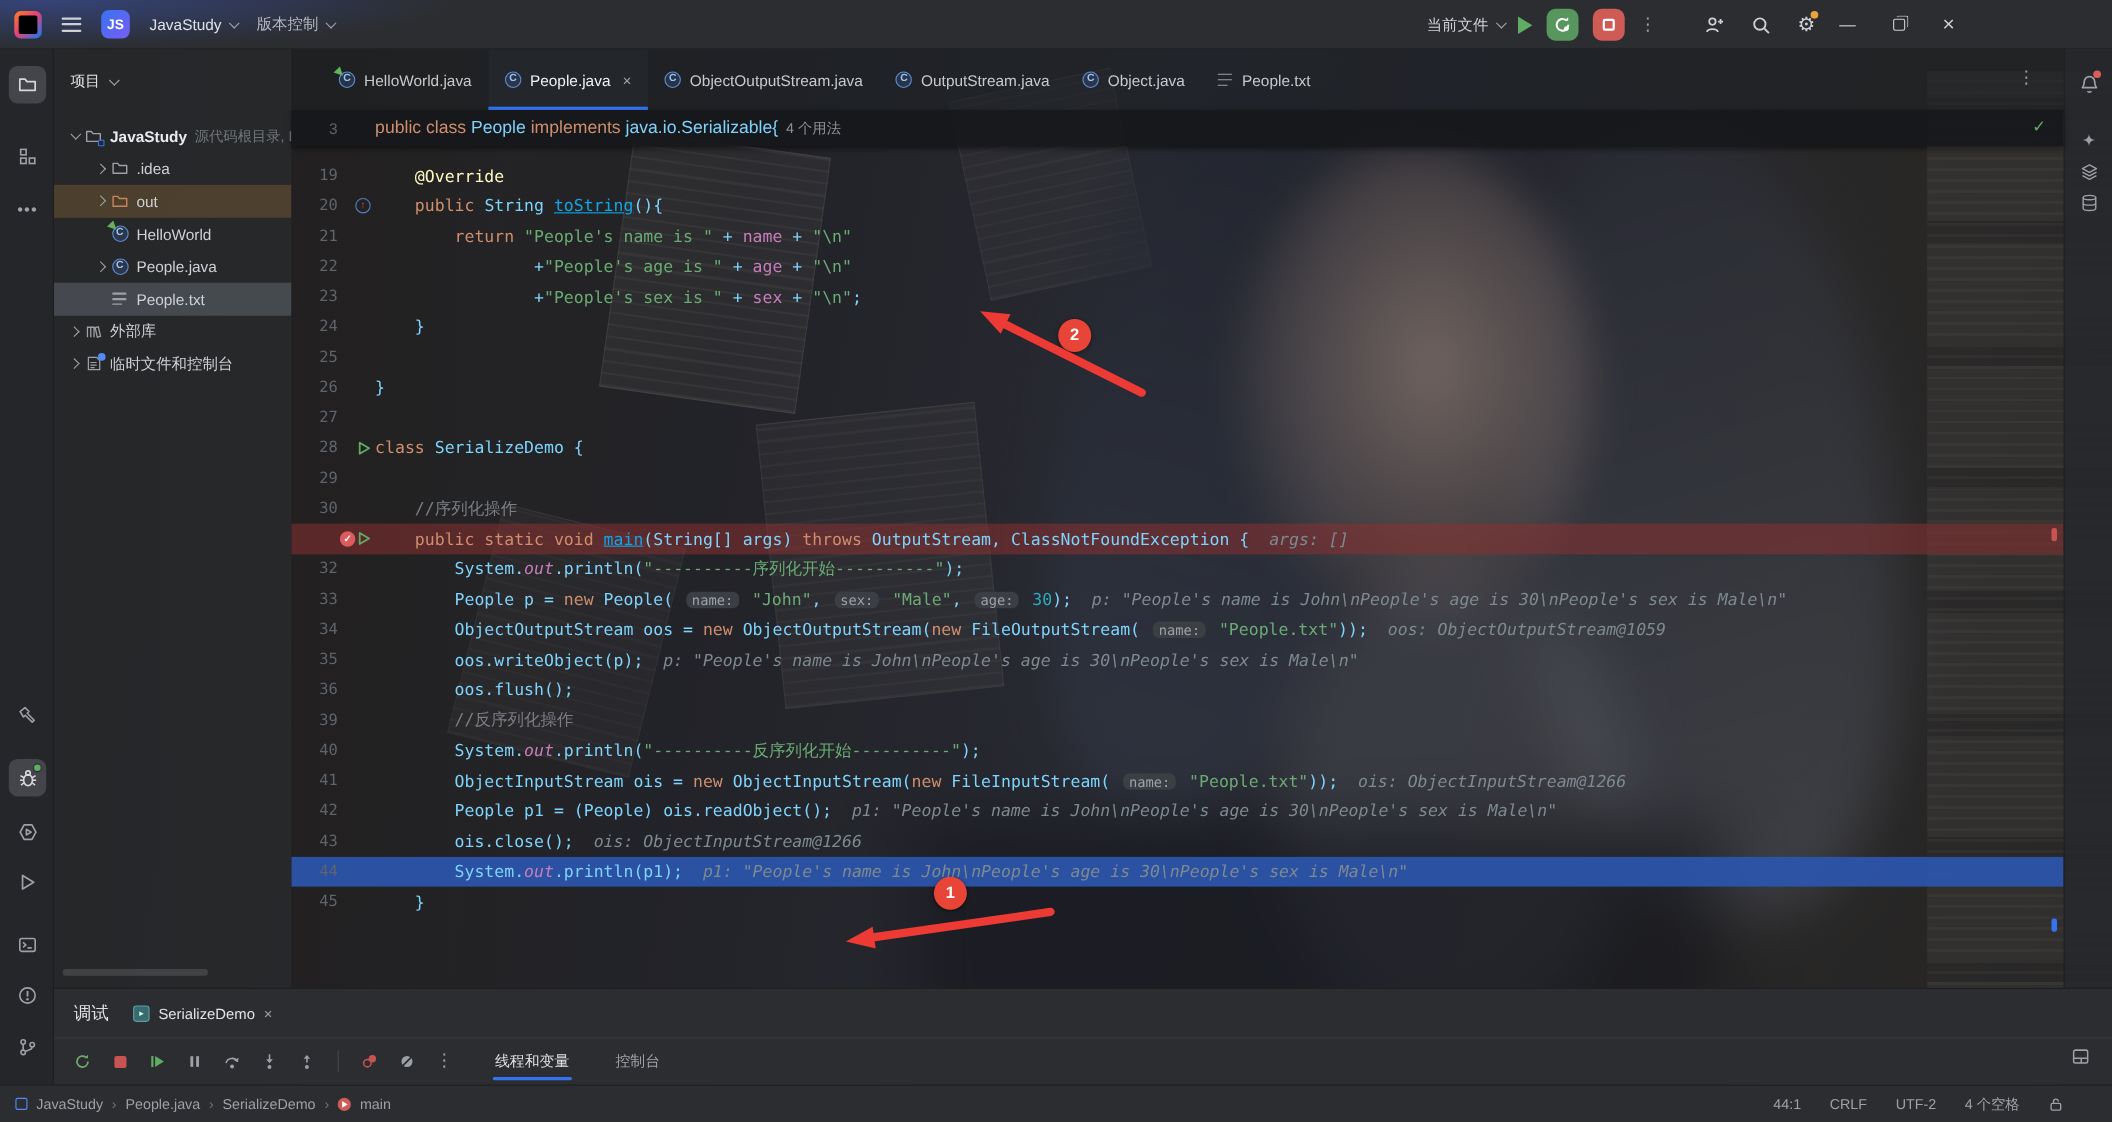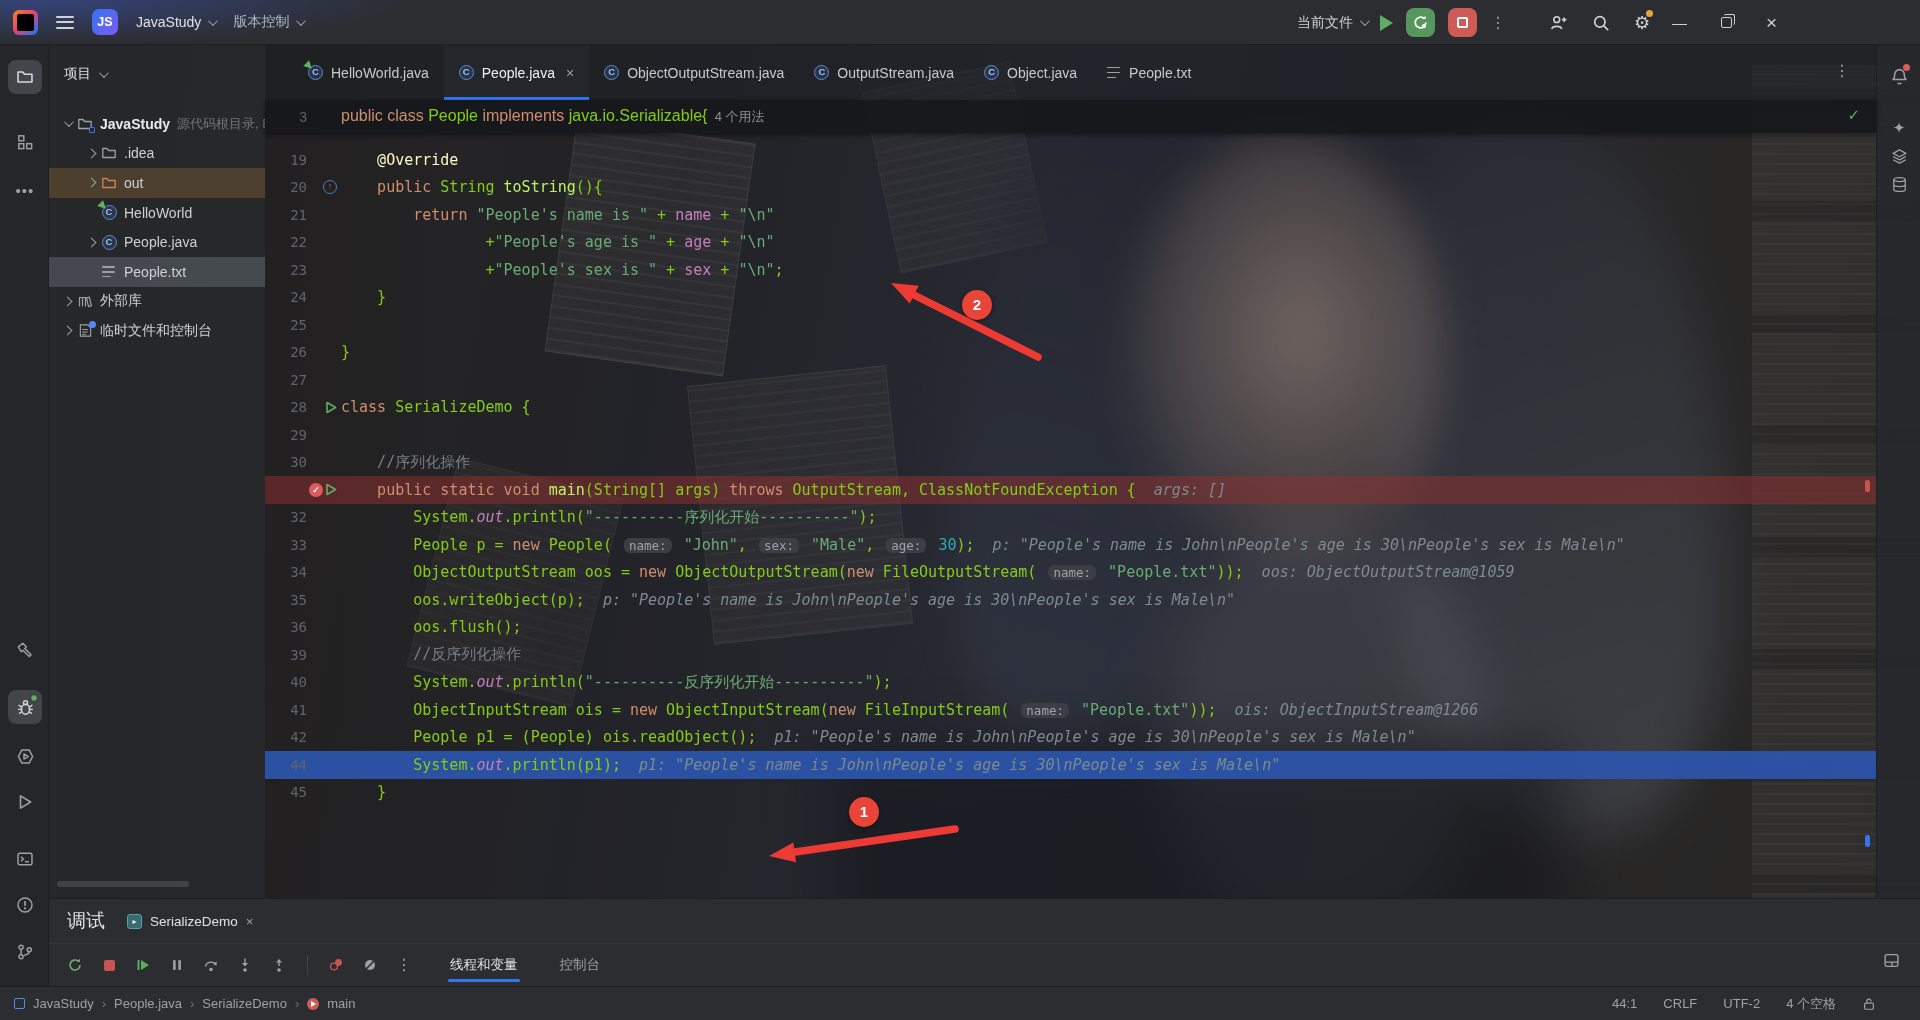--- a/index.html
+++ b/index.html
@@ -96,36 +96,36 @@
   .stickyline{position:absolute;left:0;top:55px;width:100%;height:33px;background:rgba(23,24,27,.93);
               box-shadow:0 2px 5px rgba(0,0,0,.45);display:flex;align-items:center;z-index:5;}
   .insp-check{position:absolute;right:16px;top:61px;color:#5fad65;font-size:15px;font-weight:700;z-index:6;}
   .code{position:absolute;left:0;top:88px;width:100%;padding-top:13px;font-family:"DejaVu Sans Mono","Liberation Mono",monospace;font-size:15px;}
   .cline{display:flex;align-items:center;height:27.5px;white-space:pre;}
   .cline.bg-bp{background:rgba(141,47,47,.52);}
   .cline.bg-exec{background:rgba(44,85,172,.93);}
   .gnum{width:42px;text-align:right;color:#5f646c;font-size:14px;flex:none;}
   .gicon{width:34px;display:flex;align-items:center;justify-content:flex-end;gap:2px;padding-right:4px;flex:none;}
   .ctext{flex:1;overflow:hidden;}
-  .tk-kw{color:#cf8e6d;} .tk-def{color:#84cc16;} .tk-str{color:#6aab73;} .tk-num{color:#2aacb8;}
-  .tk-fld{color:#c77dbb;} .tk-fldi{color:#c77dbb;font-style:italic;} .tk-mth{color:#bef264;}
+  .tk-kw{color:#cf8e6d;} .tk-def{color:#7dd3fc;} .tk-str{color:#6aab73;} .tk-num{color:#2aacb8;}
+  .tk-fld{color:#c77dbb;} .tk-fldi{color:#c77dbb;font-style:italic;} .tk-mth{color:#0ea5e9;text-decoration:underline;}
   .tk-ann{color:#fef9c3;} .tk-cmt{color:#7a7e85;} .tk-dbg{color:#7d8a90;font-style:italic;}
   .tk-usg{color:#8c9199;font-size:13px;}
   .tk-hint{background:#3b3e43;color:#9da2aa;border-radius:6px;padding:0 5px;font-size:12.5px;margin:0 3px;}
   .ic-bp{width:14px;height:14px;border-radius:50%;background:#db5c5c;color:#fff;font:700 9px/14px sans-serif;text-align:center;flex:none;}
   .ic-ovr{width:14px;height:14px;border-radius:50%;border:1.5px solid #4d7dbe;color:#c75450;font:700 9px/11px sans-serif;text-align:center;flex:none;}
   .mark{position:absolute;right:6px;width:5px;border-radius:2px;z-index:7;}
   
   .rstripe{position:absolute;left:1876px;top:45px;width:44px;height:941px;background:rgba(37,39,43,.93);border-left:1px solid #1e1f22;}
   .rs-ic{position:absolute;left:9px;width:26px;height:26px;display:flex;align-items:center;justify-content:center;cursor:pointer;}
   .bell-dot{position:absolute;right:2px;top:1px;width:7px;height:7px;border-radius:50%;background:#db5c5c;}
   
   .dpanel{position:absolute;left:49px;top:898px;width:1871px;height:88px;background:#2b2d30;border-top:1px solid #1e1f22;}
   .dhead{height:45px;display:flex;align-items:center;padding-left:18px;gap:14px;border-bottom:1px solid rgba(255,255,255,.05);}
-  .dtitle{font-size:19px;color:#dfe1e5;}
+  .dtitle{font-size:16px;color:#dfe1e5;}
   .dtab{display:flex;align-items:center;gap:8px;font-size:13.5px;color:#dfe1e5;padding:5px 8px;border-radius:5px;cursor:pointer;}
   .dtab .closex{color:#9da0a6;}
   .dses-ic{width:15px;height:15px;border-radius:3px;background:#3a6a6e;border:1px solid #57a0a6;color:#cfe;
            font-size:8px;display:flex;align-items:center;justify-content:center;}
   .dtools{height:42px;display:flex;align-items:center;padding-left:12px;gap:6px;}
   .dbtn{width:28px;height:28px;border-radius:6px;display:flex;align-items:center;justify-content:center;cursor:pointer;}
   .dsep{width:1px;height:20px;background:#43454a;margin:0 8px;}
   .dviewtab{font-size:13.5px;color:#dfe1e5;margin-left:16px;padding:6px 10px;position:relative;cursor:pointer;}
   .dviewtab.sel:after{content:"";position:absolute;left:8px;right:8px;bottom:-2px;height:3px;background:#3574f0;border-radius:2px;}
   .dviewtab.dim{color:#9da0a6;}
@@ -452,20 +452,21 @@
             </svg></span><span class="ctext"><span class="tk-kw">    public static void </span><span class="tk-mth">main</span><span class="tk-def">(String[] args) </span><span class="tk-kw">throws </span><span class="tk-def">OutputStream, ClassNotFoundException {</span><span class="tk-dbg">  args: []</span></span></div>
         <div class="cline"><span class="gnum">32</span><span class="gicon"></span><span class="ctext"><span class="tk-def">        System.</span><span class="tk-fldi">out</span><span class="tk-def">.println(</span><span class="tk-str">"----------序列化开始----------"</span><span class="tk-def">);</span></span></div>
         <div class="cline"><span class="gnum">33</span><span class="gicon"></span><span class="ctext"><span class="tk-def">        People p = </span><span class="tk-kw">new </span><span class="tk-def">People( </span><span class="tk-hint">name:</span><span class="tk-str"> "John"</span><span class="tk-def">, </span><span class="tk-hint">sex:</span><span class="tk-str"> "Male"</span><span class="tk-def">, </span><span class="tk-hint">age:</span><span class="tk-num"> 30</span><span class="tk-def">);</span><span class="tk-dbg">  p: "People's name is John\nPeople's age is 30\nPeople's sex is Male\n"</span></span></div>
         <div class="cline"><span class="gnum">34</span><span class="gicon"></span><span class="ctext"><span class="tk-def">        ObjectOutputStream oos = </span><span class="tk-kw">new </span><span class="tk-def">ObjectOutputStream(</span><span class="tk-kw">new </span><span class="tk-def">FileOutputStream( </span><span class="tk-hint">name:</span><span class="tk-str"> "People.txt"</span><span class="tk-def">));</span><span class="tk-dbg">  oos: ObjectOutputStream@1059</span></span></div>
         <div class="cline"><span class="gnum">35</span><span class="gicon"></span><span class="ctext"><span class="tk-def">        oos.writeObject(p);</span><span class="tk-dbg">  p: "People's name is John\nPeople's age is 30\nPeople's sex is Male\n"</span></span></div>
         <div class="cline"><span class="gnum">36</span><span class="gicon"></span><span class="ctext"><span class="tk-def">        oos.flush();</span></span></div>
         <div class="cline"><span class="gnum">39</span><span class="gicon"></span><span class="ctext"><span class="tk-cmt">        //反序列化操作</span></span></div>
         <div class="cline"><span class="gnum">40</span><span class="gicon"></span><span class="ctext"><span class="tk-def">        System.</span><span class="tk-fldi">out</span><span class="tk-def">.println(</span><span class="tk-str">"----------反序列化开始----------"</span><span class="tk-def">);</span></span></div>
         <div class="cline"><span class="gnum">41</span><span class="gicon"></span><span class="ctext"><span class="tk-def">        ObjectInputStream ois = </span><span class="tk-kw">new </span><span class="tk-def">ObjectInputStream(</span><span class="tk-kw">new </span><span class="tk-def">FileInputStream( </span><span class="tk-hint">name:</span><span class="tk-str"> "People.txt"</span><span class="tk-def">));</span><span class="tk-dbg">  ois: ObjectInputStream@1266</span></span></div>
         <div class="cline"><span class="gnum">42</span><span class="gicon"></span><span class="ctext"><span class="tk-def">        People p1 = (People) ois.readObject();</span><span class="tk-dbg">  p1: "People's name is John\nPeople's age is 30\nPeople's sex is Male\n"</span></span></div>
+        <div class="cline"><span class="gnum">43</span><span class="gicon"></span><span class="ctext"><span class="tk-def">        ois.close();</span><span class="tk-dbg">  ois: ObjectInputStream@1266</span></span></div>
         <div class="cline bg-exec"><span class="gnum">44</span><span class="gicon"></span><span class="ctext"><span class="tk-def">        System.</span><span class="tk-fldi">out</span><span class="tk-def">.println(p1);</span><span class="tk-dbg">  p1: "People's name is John\nPeople's age is 30\nPeople's sex is Male\n"</span></span></div>
         <div class="cline"><span class="gnum">45</span><span class="gicon"></span><span class="ctext"><span class="tk-def">    }</span></span></div>
       </div>
     <div class="mark" style="top:435px;height:12px;background:#c75450;"></div>
     <div class="mark" style="top:790px;height:12px;background:#3574f0;"></div>
   </div>
 
   <div class="rstripe">
     <div class="rs-ic" style="top:18px;">
       <svg class="svgi" width="19" height="19" viewBox="0 0 16 16">

